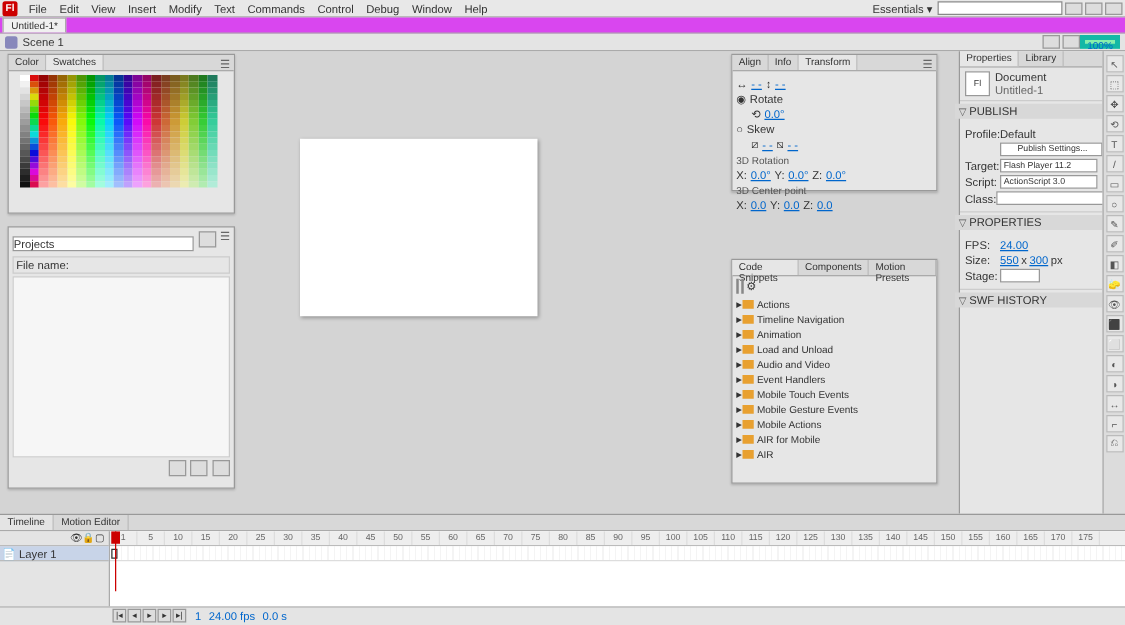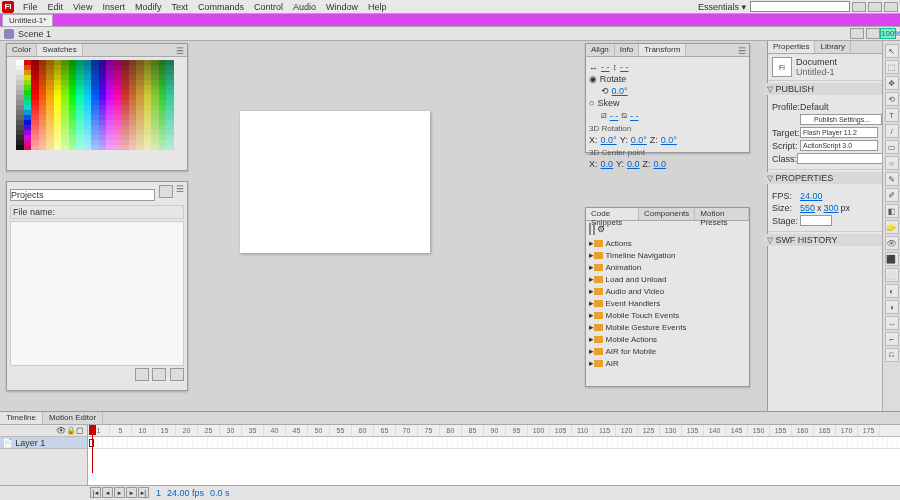--- a/index.html
+++ b/index.html
@@ -10,21 +10,21 @@
 .menubar .sp{flex:1}
 .menubar .ess{padding:1px 4px}
 .menubar .search{width:100px;height:11px;background:#fff;border:1px solid #888}
 .menubar .wbtn{width:14px;height:10px;margin-left:2px;border:1px solid #999;background:#ddd}
 .tabbar{height:13px;background:#d946ef;display:flex;align-items:center;border-bottom:1px solid #aaa;padding-left:2px}
 .tabbar .tab{padding:1px 6px;background:#f0f0f0;border:1px solid #aaa;border-bottom:none;font-size:8px}
 .scenebar{height:14px;background:#e4e4e4;display:flex;align-items:center;padding:0 4px;border-bottom:1px solid #aaa}
 .scenebar .sic{width:10px;height:10px;background:#88b;border-radius:2px;margin-right:4px}
 .scenebar .sp{flex:1}
 .scenebar .zbtn{width:14px;height:11px;margin-left:2px;background:#ddd;border:1px solid #999}
-.scenebar .zoom{width:16px;height:11px;background:#86efac;border:1px solid #14b8a6;text-align:center;font-size:8px;line-height:10px;color:#06c}
+.scenebar .zoom{width:32px;height:11px;background:#86efac;border:4px solid #14b8a6;text-align:center;font-size:8px;line-height:10px;color:#06c}
 .main{position:relative;height:370px;background:#d4d4d4}
 .stage{position:absolute;left:240px;top:70px;width:190px;height:142px;background:#fff;box-shadow:1px 1px 3px rgba(0,0,0,.3)}
 
 .panel{position:absolute;background:#e6e6e6;border:1px solid #999;box-shadow:0 1px 2px rgba(0,0,0,.2)}
 .panel .ptabs{height:13px;background:#d8d8d8;display:flex;border-bottom:1px solid #aaa}
 .panel .ptab{padding:1px 5px;font-size:8px;border-right:1px solid #bbb}
 .panel .ptab.on{background:#e6e6e6}
 .panel .pbody{padding:3px}
 .panel .gear{position:absolute;right:3px;top:2px;font-size:9px;color:#666}
 
@@ -90,21 +90,21 @@
 <div class="menubar">
   <div class="logo">Fl</div>
   <div class="mi">File</div>
   <div class="mi">Edit</div>
   <div class="mi">View</div>
   <div class="mi">Insert</div>
   <div class="mi">Modify</div>
   <div class="mi">Text</div>
   <div class="mi">Commands</div>
   <div class="mi">Control</div>
-  <div class="mi">Audio</div>
+  <div class="mi">Debug</div>
   <div class="mi">Window</div>
   <div class="mi">Help</div>
   <div class="sp"></div>
   <div class="ess"><span>Essentials</span> ▾</div>
   <input class="search" style="">
   <div class="wbtn"></div>
   <div class="wbtn"></div>
   <div class="wbtn"></div>
 </div>
 

